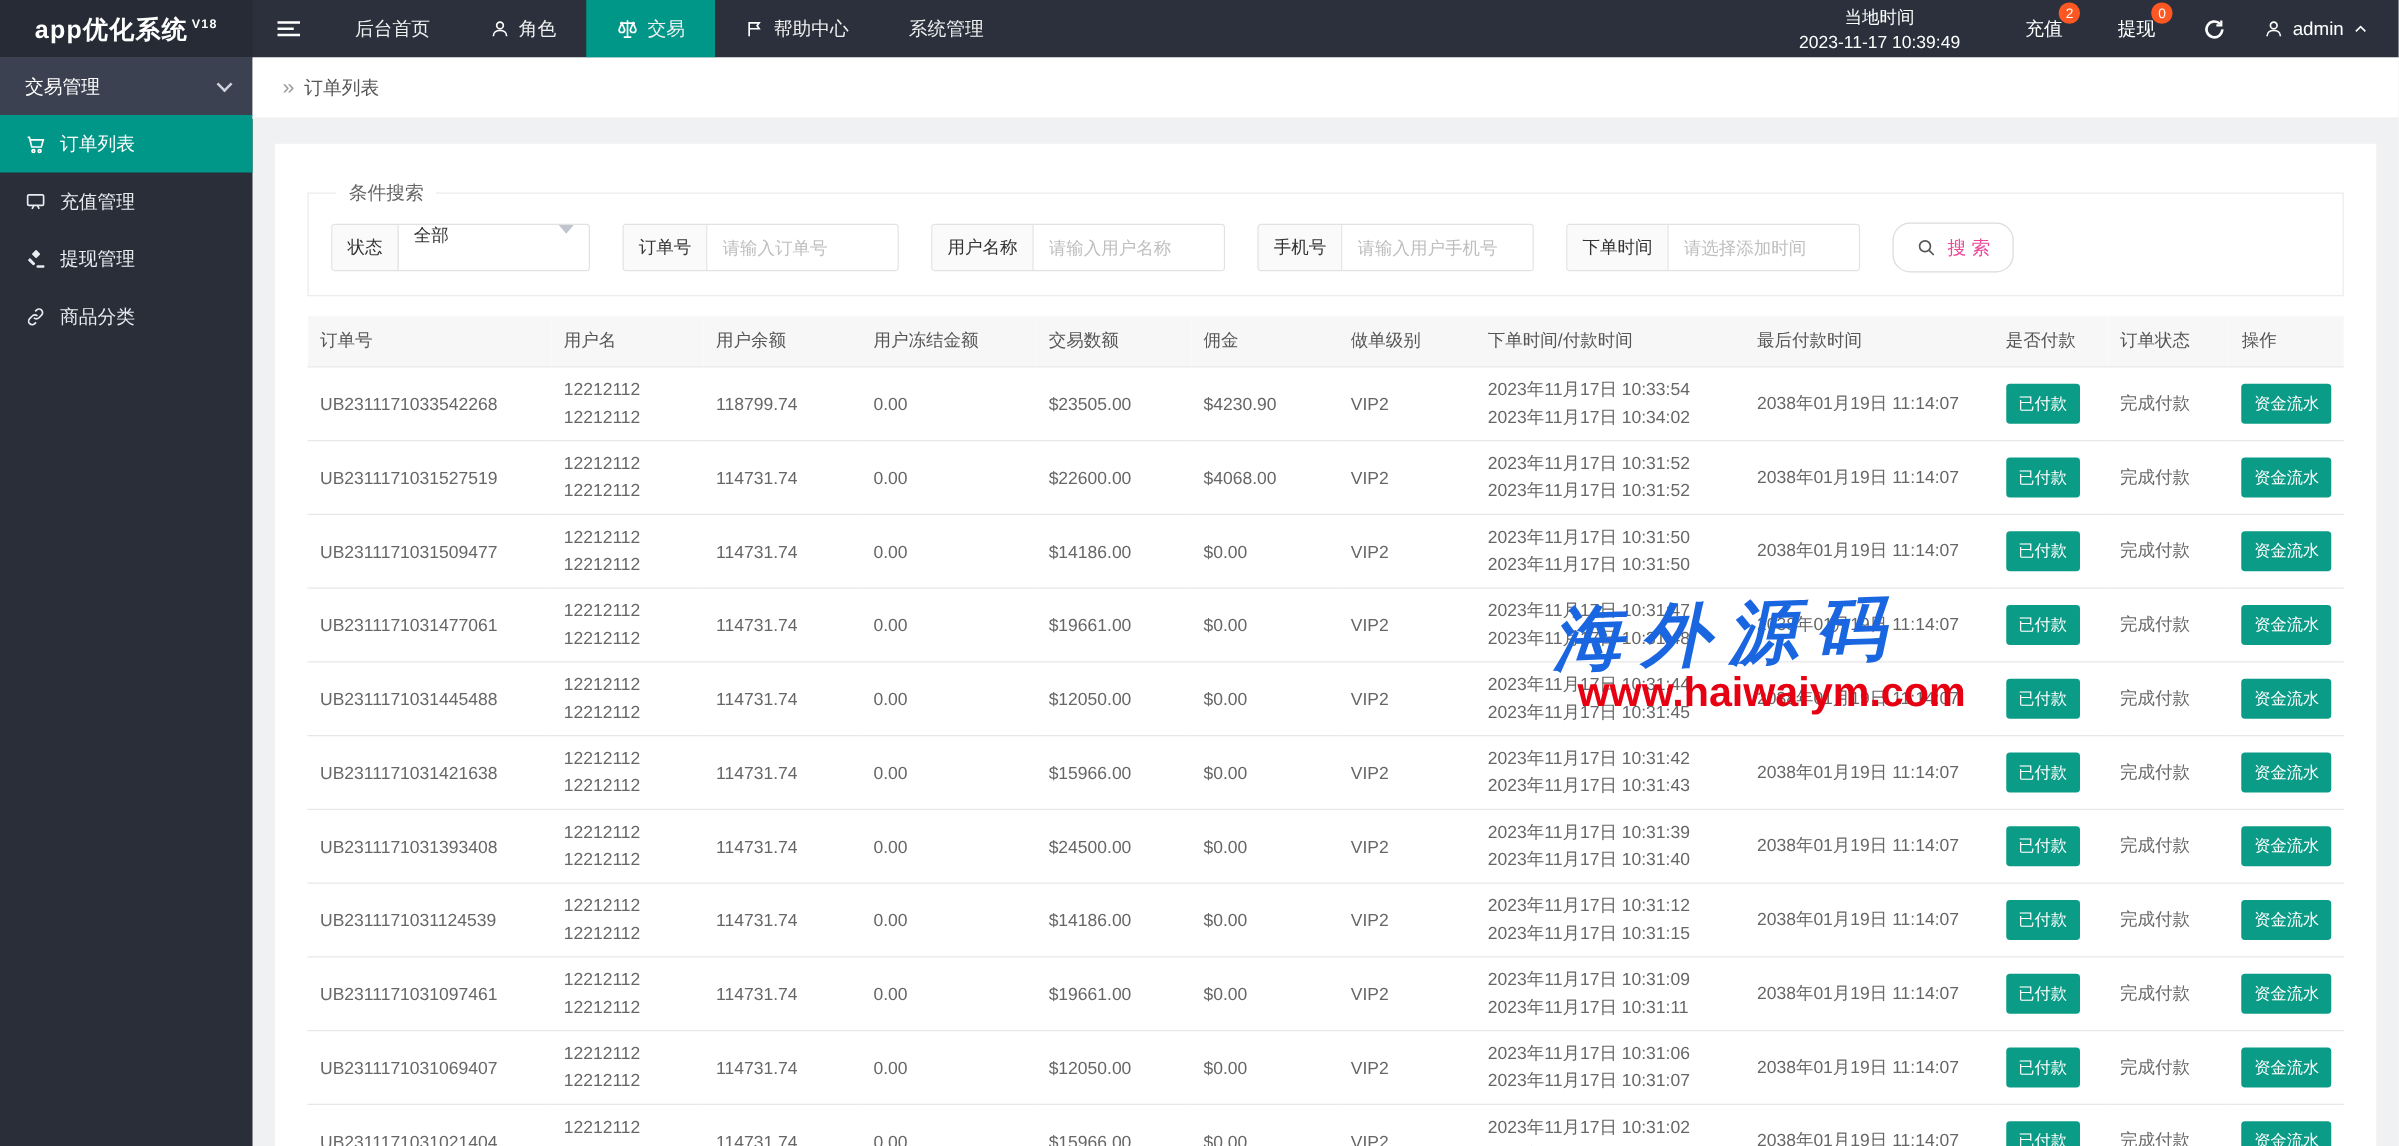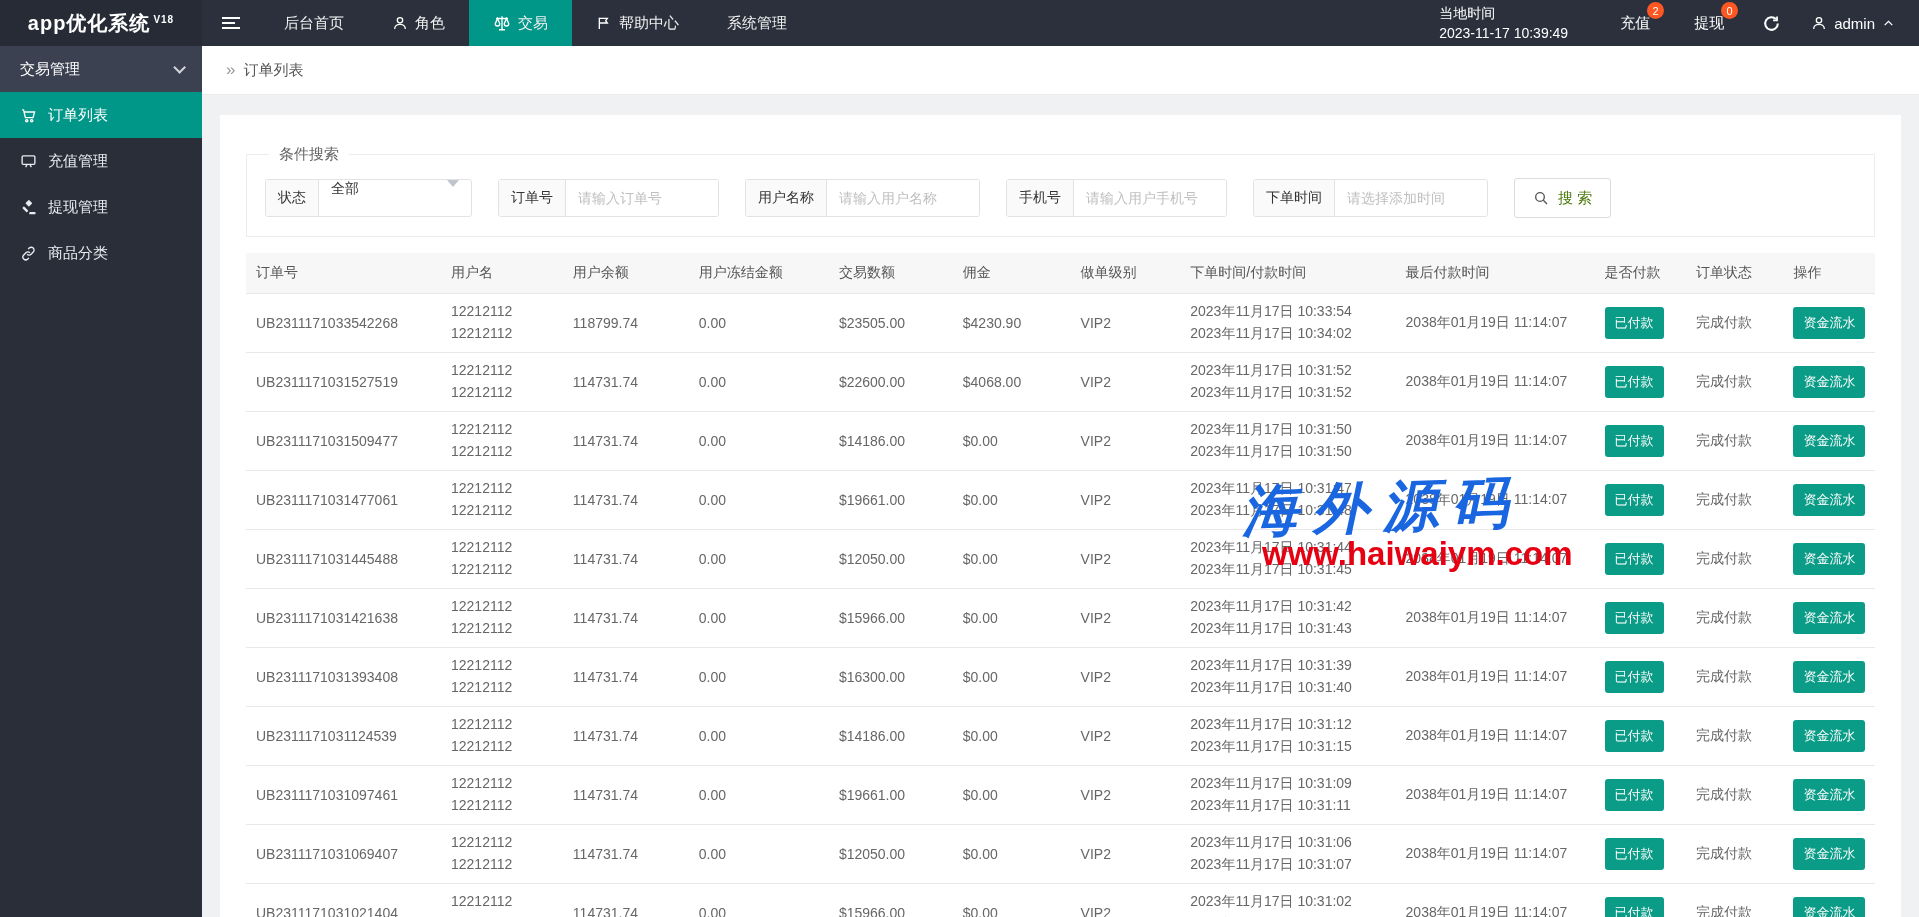--- a/index.html
+++ b/index.html
@@ -11,21 +11,21 @@
   .logo { width:202px; background:#262b35; display:flex; align-items:center; justify-content:center; font-size:20px; font-weight:bold; letter-spacing:1px; }
   .logo sup { font-size:10px; font-weight:bold; margin-left:3px; transform:translateY(-4px); }
   .nav { display:flex; align-items:stretch; }
   .nav-item { display:flex; align-items:center; gap:7px; padding:0 24px; font-size:15px; color:#f0f0f0; cursor:pointer; }
   .nav-item.burger { padding:0 20px; }
   .nav-item.active { background:#009688; }
   .burger-bars { display:inline-block; width:18px; }
   .burger-bars span { display:block; height:2px; background:#fff; margin:3px 0; }
   .burger-bars span:nth-child(2){ width:13px; }
   .header-right { margin-left:auto; display:flex; align-items:center; }
-  .time-block { text-align:left; font-size:14px; line-height:1.45; padding:0 30px; }
+  .time-block { text-align:center; font-size:14px; line-height:1.45; padding:0 30px; }
   .hr-item { position:relative; display:flex; align-items:center; font-size:15px; padding:0 22px; height:100%; cursor:pointer; }
   .badge { position:absolute; top:2px; right:8px; background:#ff5722; color:#fff; border-radius:9px; min-width:17px; height:17px; padding:0 4px; font-size:11px; display:flex; align-items:center; justify-content:center; }
   .refresh-btn { padding:0 16px; }
   .admin-item { gap:7px; padding:0 24px 0 14px; }
   .icon-svg { display:inline-block; vertical-align:middle; }
 
   
   .layout { display:flex; height:871px; }
   aside { width:202px; background:#2a2e39; flex-shrink:0; }
   .side-section { height:46px; background:#3b4150; color:#fff; display:flex; align-items:center; justify-content:space-between; padding:0 20px; font-size:15px; cursor:pointer; }
@@ -42,21 +42,21 @@
   
   fieldset { border:1px solid #ececec; margin-top:20px; padding:14px 18px 18px; }
   legend { color:#666; font-size:15px; padding:0 10px; margin-left:4px; }
   .form-row { display:flex; gap:26px; align-items:center; }
   .input-group { display:flex; height:38px; border:1px solid #e2e2e2; border-radius:3px; overflow:hidden; background:#fff; }
   .ig-label { background:#fafafa; border-right:1px solid #e2e2e2; display:flex; align-items:center; padding:0 12px; font-size:14px; color:#333; white-space:nowrap; }
   .input-group input { border:none; outline:none; padding:0 12px; font-size:14px; width:152px; color:#333; }
   .input-group input::placeholder { color:#bfbfbf; }
   .select-box { display:flex; align-items:flex-start; justify-content:space-between; width:152px; padding:0 12px; font-size:14px; color:#333; cursor:pointer; }
   .caret { width:0; height:0; border-left:6px solid transparent; border-right:6px solid transparent; border-top:7px solid #c0c4cc; }
-  .search-btn { height:40px; border:1px solid #dcdcdc; border-radius:3px; background:#fff; display:flex; align-items:center; gap:9px; padding:0 18px; font-size:15px; color:#4d7c0f; cursor:pointer; }
+  .search-btn { height:40px; border:1px solid #dcdcdc; border-radius:14px; background:#fff; display:flex; align-items:center; gap:9px; padding:0 18px; font-size:15px; color:#ec4899; cursor:pointer; }
 
   
   table { width:100%; border-collapse:collapse; table-layout:fixed; margin-top:16px; }
   thead th { background:#f7f7f7; font-weight:normal; text-align:left; font-size:14px; color:#555; padding:11px 10px; border-bottom:1px solid #e8e8e8; overflow:hidden; white-space:nowrap; }
   tbody td { height:59px; padding:6px 10px; border-bottom:1px solid #e8e8e8; font-size:14px; color:#666; vertical-align:middle; overflow:hidden; }
   .two-line div { line-height:1.55; }
   .btn-teal { display:inline-block; background:#0b9c87; color:#fff; border:none; border-radius:3px; padding:7px 10px; font-size:13px; cursor:pointer; white-space:nowrap; }
 
   
   .watermark { position:absolute; pointer-events:none; z-index:50; }
@@ -406,21 +406,21 @@
               </tr>
 
               <tr>
                 <td>UB2311171031393408</td>
                 <td class="two-line">
                   <div>12212112</div>
                   <div>12212112</div>
                 </td>
                 <td>114731.74</td>
                 <td>0.00</td>
-                <td>$16300.00</td>
+                <td>$24500.00</td>
                 <td>$0.00</td>
                 <td>VIP2</td>
                 <td class="two-line">
                   <div>2023年11月17日 10:31:39</div>
                   <div>2023年11月17日 10:31:40</div>
                 </td>
                 <td>2038年01月19日 11:14:07</td>
                 <td>
                   <span class="btn-teal">已付款</span>
                 </td>

